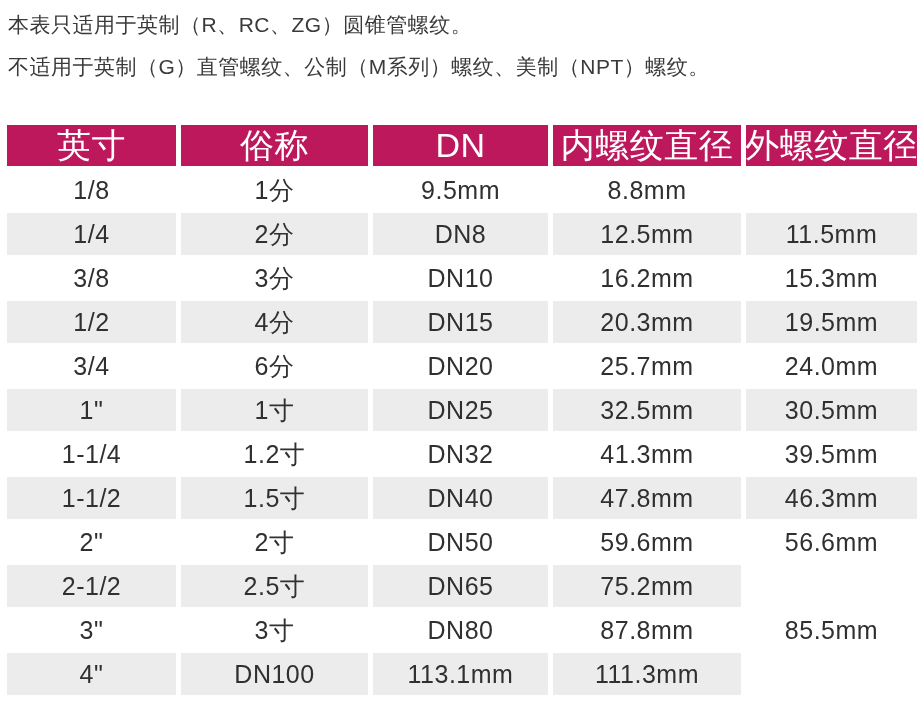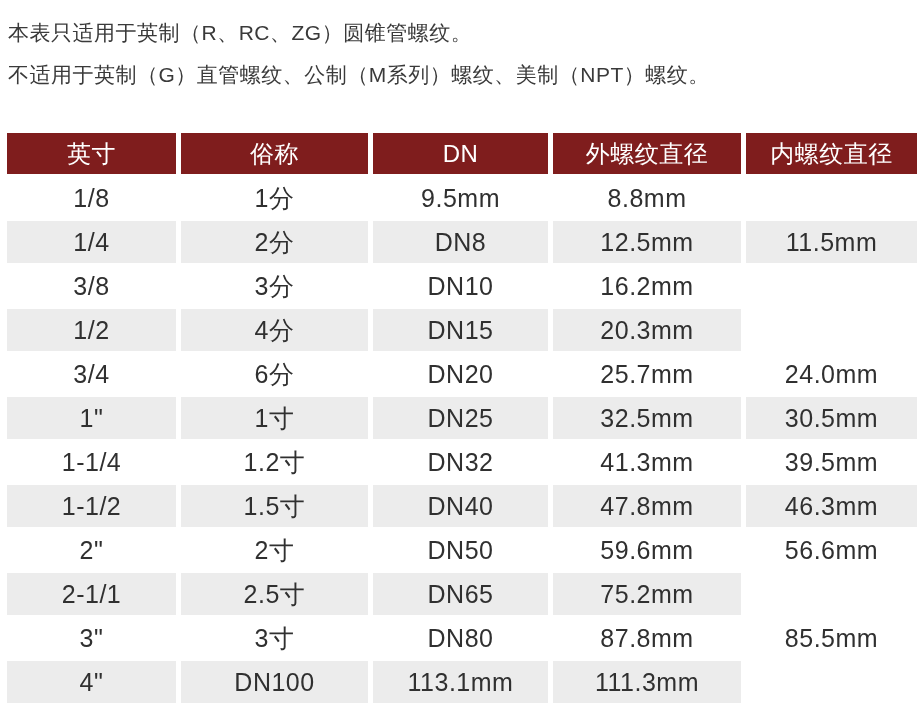--- a/index.html
+++ b/index.html
@@ -9,21 +9,20 @@
   }
   body {
     width: 917px;
     height: 727px;
     overflow: hidden;
     font-family: "Liberation Sans", "DejaVu Sans", sans-serif;
     color: #333333;
   }
   .notice {
     padding: 4px 20px 0 8px;
-    margin-top: 8px;
   }
   .notice p {
     margin: 0;
     font-size: 21px;
     line-height: 42px;
     color: #3a3a3a;
     letter-spacing: 0.5px;
     white-space: nowrap;
   }
   .spec-table {
@@ -43,71 +42,73 @@
     height: 42px;
     border-bottom: 2px solid #ffffff;
     font-size: 25px;
     letter-spacing: 0.5px;
     color: #303030;
     background: #ffffff;
     white-space: nowrap;
     overflow: hidden;
   }
   .t-row.header .cell {
-    background: #7f1d1d;
+    background: #be185d;
     color: #ffffff;
-    font-size: 24px;
+    font-size: 34px;
     height: 41px;
     border-bottom: 3px solid #ffffff;
   }
   .t-row.alt .cell {
     background: #ececec;
   }
 </style>
 </head>
 <body>
 
 <div class="notice">
   <p>本表只适用于英制（R、RC、ZG）圆锥管螺纹。</p>
   <p>不适用于英制（G）直管螺纹、公制（M系列）螺纹、美制（NPT）螺纹。</p>
 </div>
 
 <div class="spec-table">
   <div class="t-row header" id="header-row">
       <div class="cell">英寸</div>
       <div class="cell">俗称</div>
       <div class="cell">DN</div>
+      <div class="cell">内螺纹直径</div>
       <div class="cell">外螺纹直径</div>
-      <div class="cell">内螺纹直径</div>
     </div>
   <div id="body-rows">
       <div class="t-row">
         <div class="cell">1/8</div>
         <div class="cell">1分</div>
         <div class="cell">9.5mm</div>
         <div class="cell">8.8mm</div>
       </div>
       <div class="t-row alt">
         <div class="cell">1/4</div>
         <div class="cell">2分</div>
         <div class="cell">DN8</div>
         <div class="cell">12.5mm</div>
         <div class="cell">11.5mm</div>
       </div>
       <div class="t-row">
         <div class="cell">3/8</div>
         <div class="cell">3分</div>
         <div class="cell">DN10</div>
         <div class="cell">16.2mm</div>
+        <div class="cell">15.3mm</div>
       </div>
       <div class="t-row alt">
         <div class="cell">1/2</div>
         <div class="cell">4分</div>
         <div class="cell">DN15</div>
         <div class="cell">20.3mm</div>
+        <div class="cell">19.5mm</div>
       </div>
       <div class="t-row">
         <div class="cell">3/4</div>
         <div class="cell">6分</div>
         <div class="cell">DN20</div>
         <div class="cell">25.7mm</div>
         <div class="cell">24.0mm</div>
       </div>
       <div class="t-row alt">
         <div class="cell">1"</div>
@@ -131,21 +132,21 @@
         <div class="cell">46.3mm</div>
       </div>
       <div class="t-row">
         <div class="cell">2"</div>
         <div class="cell">2寸</div>
         <div class="cell">DN50</div>
         <div class="cell">59.6mm</div>
         <div class="cell">56.6mm</div>
       </div>
       <div class="t-row alt">
-        <div class="cell">2-1/1</div>
+        <div class="cell">2-1/2</div>
         <div class="cell">2.5寸</div>
         <div class="cell">DN65</div>
         <div class="cell">75.2mm</div>
       </div>
       <div class="t-row">
         <div class="cell">3"</div>
         <div class="cell">3寸</div>
         <div class="cell">DN80</div>
         <div class="cell">87.8mm</div>
         <div class="cell">85.5mm</div>

